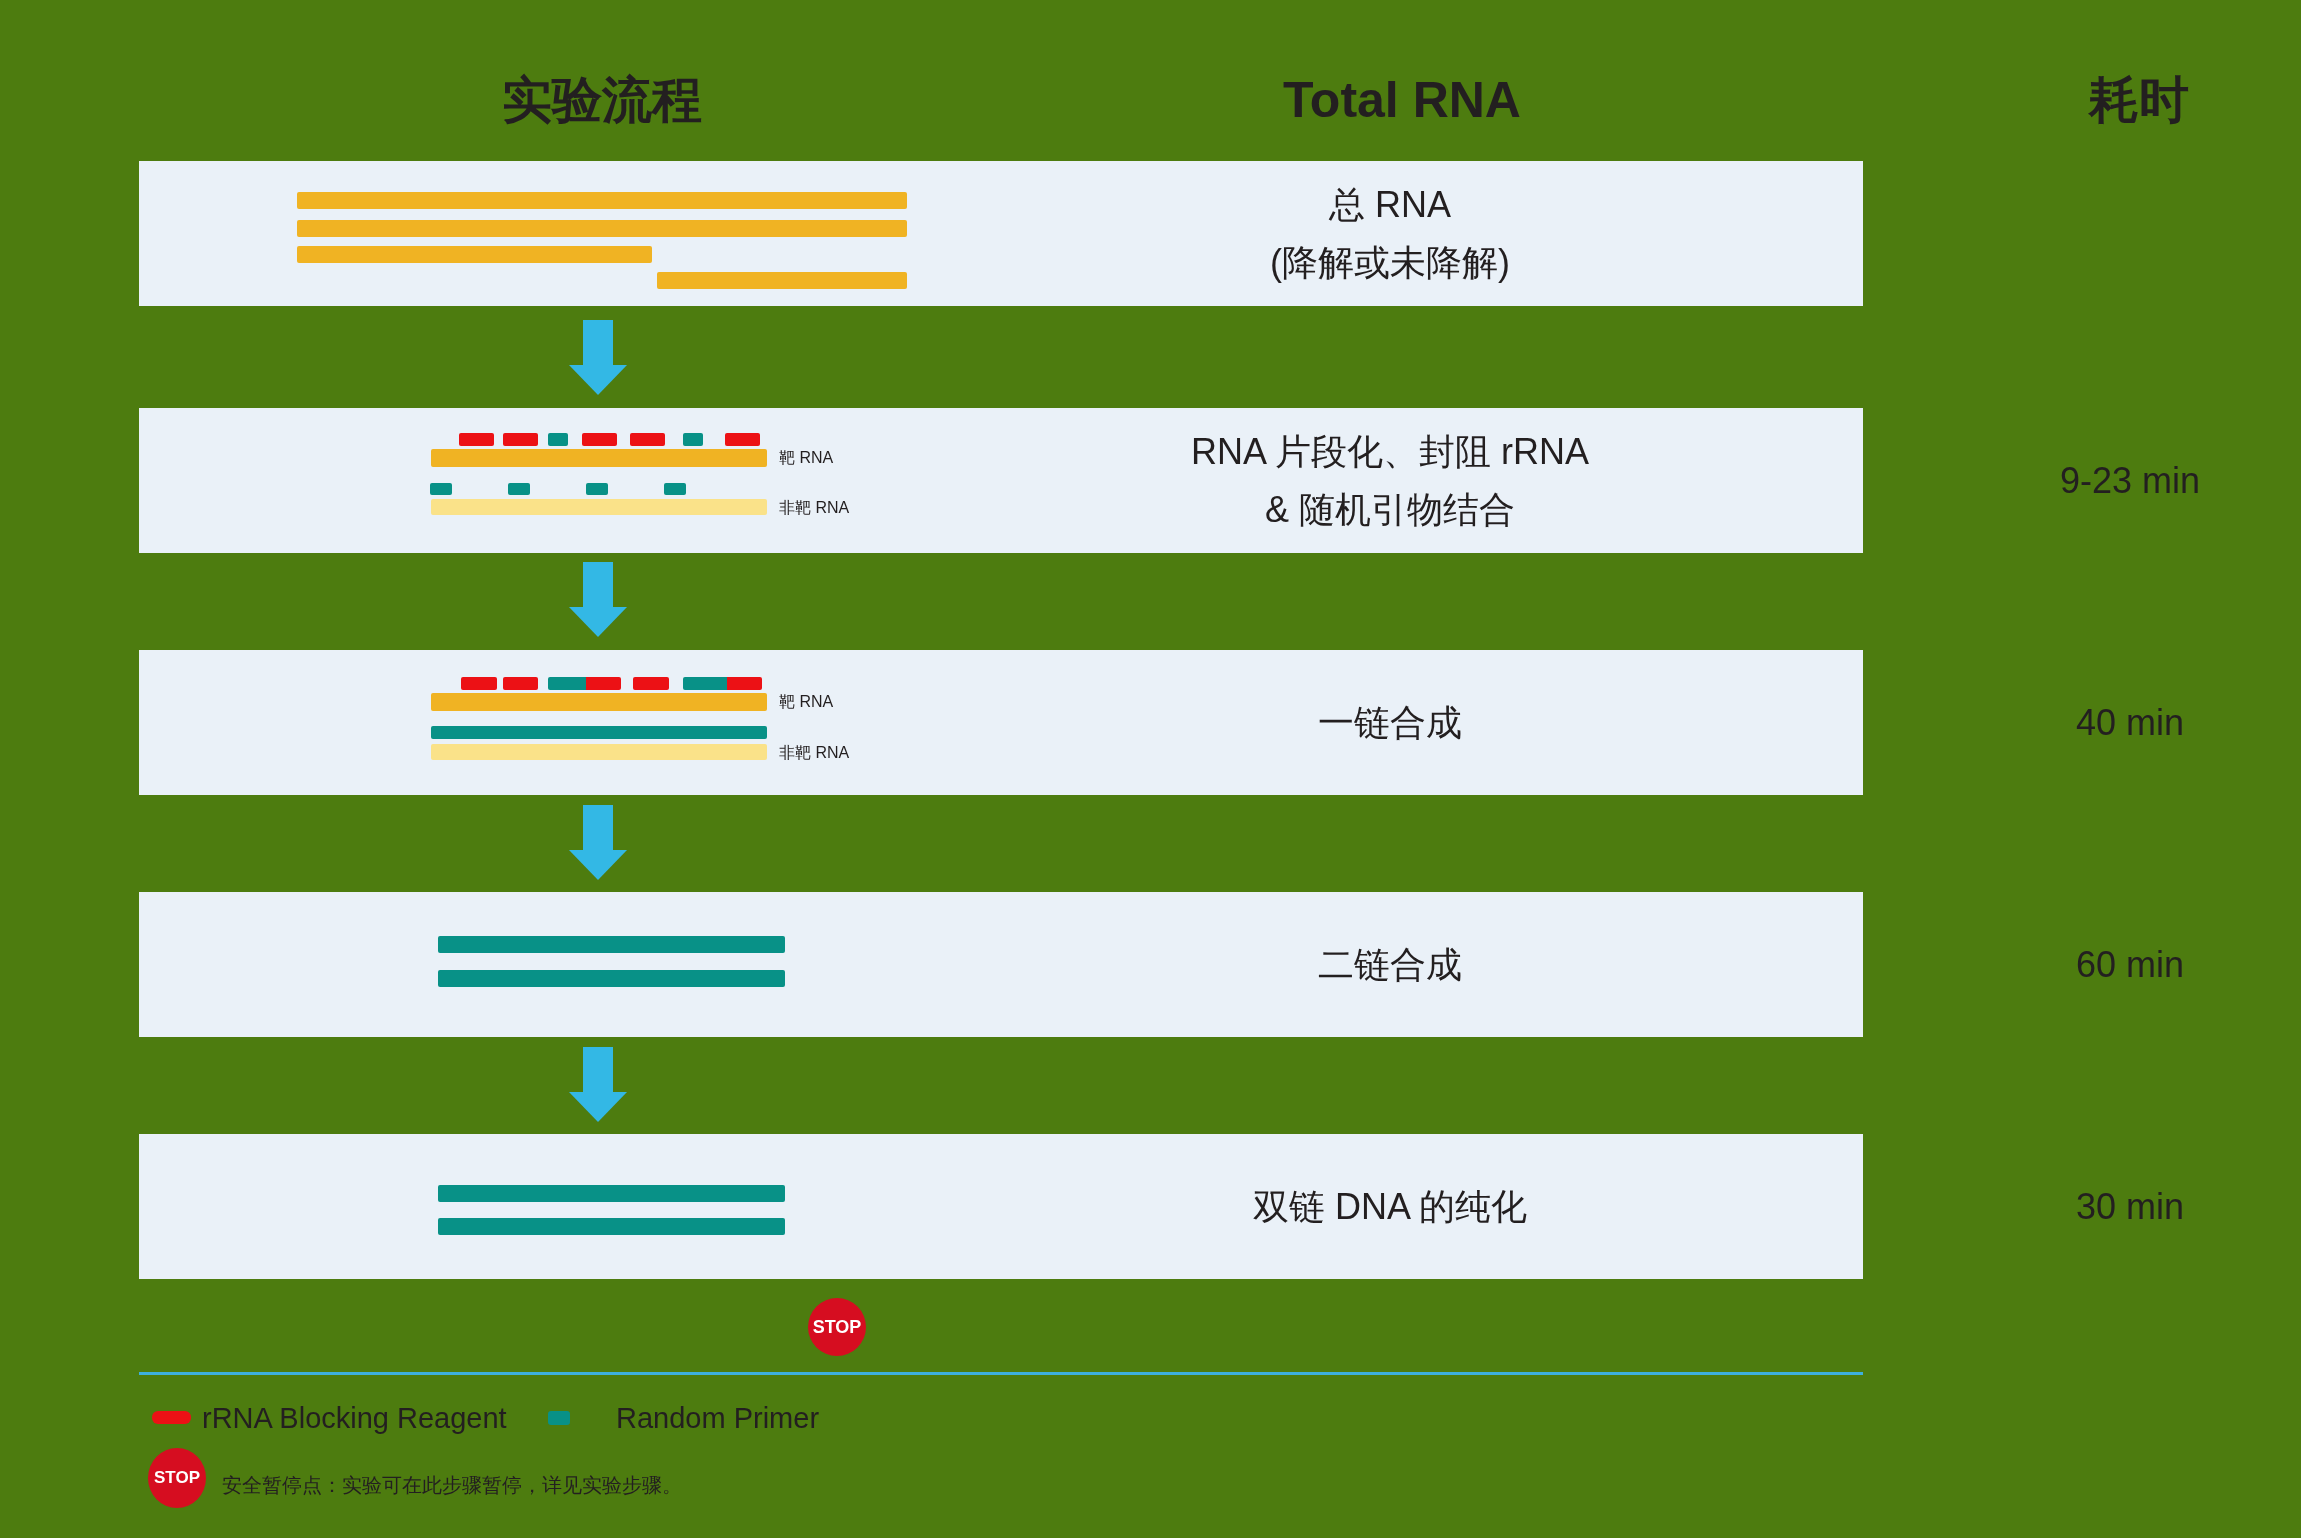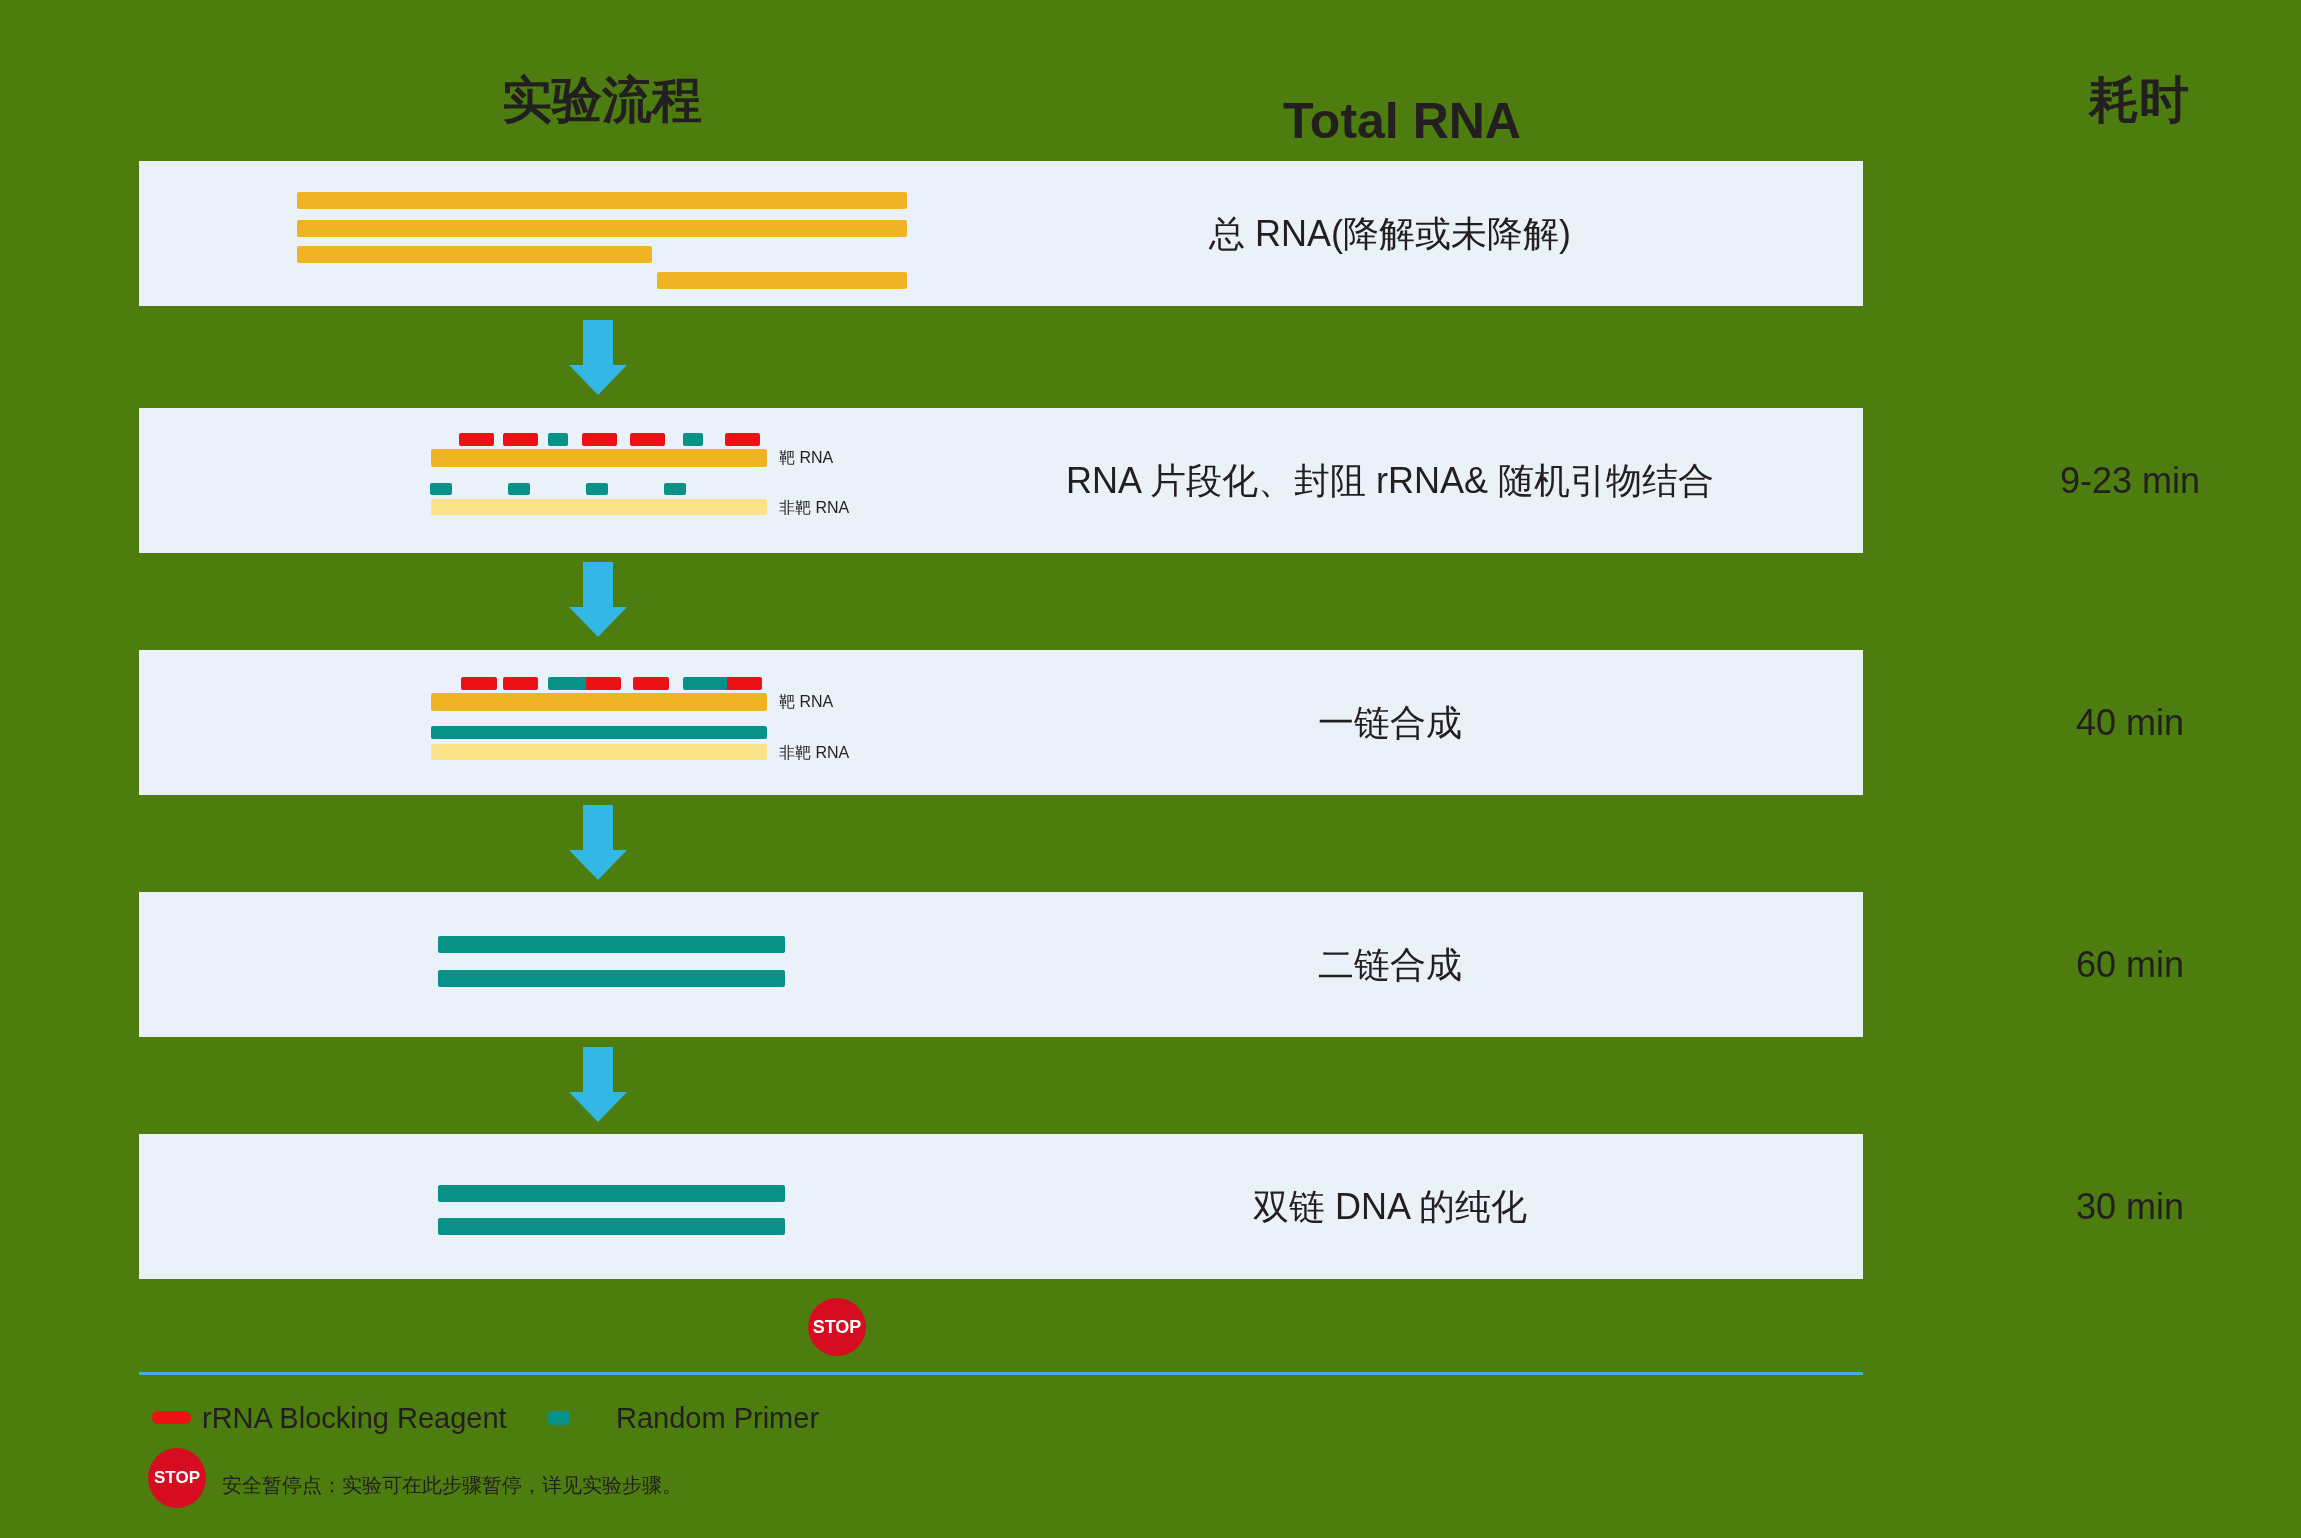--- a/index.html
+++ b/index.html
@@ -17,21 +17,21 @@
     font-size:50px;font-weight:bold;text-align:center;white-space:nowrap;
   }
   
   .panel{
     position:absolute;left:139px;width:1724px;height:145px;
     background:#EAF1F8;
   }
   
   .desc{
     position:absolute;left:950px;width:880px;top:0;height:145px;
-    display:flex;flex-direction:row;justify-content:center;align-items:center;
+    display:flex;flex-direction:column;justify-content:center;align-items:center;
     font-size:36px;line-height:58px;text-align:center;white-space:nowrap;
   }
   
   .time{
     position:absolute;left:1955px;width:350px;height:145px;
     display:flex;align-items:center;justify-content:center;
     font-size:36px;white-space:nowrap;
   }
   
   .bar{position:absolute;border-radius:2px;}
@@ -76,21 +76,21 @@
   .note-text{
     position:absolute;left:222px;top:1468px;height:34px;line-height:34px;font-size:20px;white-space:nowrap;
   }
 </style>
 </head>
 <body>
 
 <div class="canvas">
 
   <div class="col-header" style="left:452px;width:300px;">实验流程</div>
-  <div class="col-header" style="left:1252px;width:300px;margin-top:21px;">Total RNA</div>
+  <div class="col-header" style="left:1252px;width:300px;">Total RNA</div>
   <div class="col-header" style="left:1989px;width:300px;">耗时</div>
 
   <div class="panel" style="top:161px;"></div>
   <div class="bar gold" style="left:297px;top:192px;width:610px;height:17px;"></div>
   <div class="bar gold" style="left:297px;top:220px;width:610px;height:17px;"></div>
   <div class="bar gold" style="left:297px;top:246px;width:355px;height:17px;"></div>
   <div class="bar gold" style="left:657px;top:272px;width:250px;height:17px;"></div>
   <div class="desc" style="top:161px;">
     <span>总 RNA</span>
     <span>(降解或未降解)</span>

